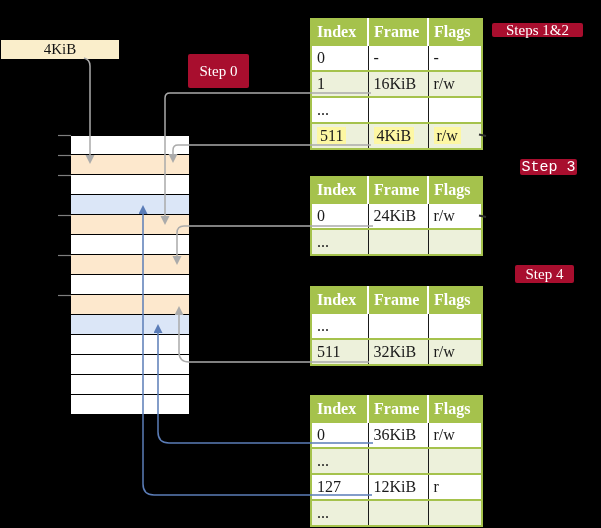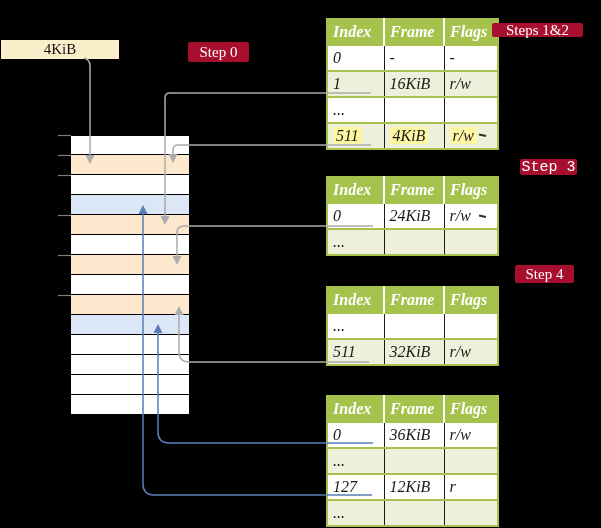--- a/index.html
+++ b/index.html
@@ -12,33 +12,33 @@
     position:absolute;left:1px;top:40px;width:118px;height:19px;
     background:var(--frame-label-cream);color:#111;font-size:15px;
     display:flex;align-items:center;justify-content:center;z-index:2;
   }
   
   .badge{
     position:absolute;background:var(--badge-red);color:#fff;font-size:15px;
     display:flex;align-items:center;justify-content:center;border-radius:2px;z-index:2;
     white-space:nowrap;
   }
-  .badge.b-step0 {left:188px;top:42px; width:61px;height:20px;}
+  .badge.b-step0 {left:188px;top:54px; width:61px;height:34px;}
   .badge.b-steps12{left:492px;top:23px; width:91px;height:14px;}
   .badge.b-step3 {left:520px;top:159px;width:57px;height:16px;font-family:Liberation Mono, monospace;}
   .badge.b-step4 {left:515px;top:265px;width:59px;height:18px;text-align:center;}
   
   .memcol{position:absolute;left:70px;top:135px;width:120px;z-index:1;}
   .mrow{height:20px;border:1px solid #000;border-top:0;box-sizing:border-box;}
   .mrow:first-child{border-top:1px solid #000;}
   .mrow.free{background:#fff;}
   .mrow.page-table{background:var(--page-table-peach);}
   .mrow.data{background:var(--data-page-blue);}
   
-  .ptable{position:absolute;left:326px;z-index:1;font-style:italic;}
+  .ptable{position:absolute;left:310px;z-index:1;}
   .ptable.t0{top:18px;} .ptable.t1{top:176px;} .ptable.t2{top:286px;} .ptable.t3{top:395px;}
   .ptable table{border-collapse:collapse;table-layout:fixed;width:171px;border:2px solid var(--table-border-green);}
   .ptable th{
     background:var(--table-header-green);color:#fff;font-weight:bold;text-align:left;
     height:24px;padding:0 0 0 5px;font-size:16px;line-height:24px;
   }
   .ptable th + th{border-left:2px solid #fff;margin-top:40px;}
   .ptable td{
     height:24px;padding:0 0 0 5px;font-size:16px;line-height:24px;color:#1a1a1a;
     border-top:2px solid var(--table-border-green);background:#fff;overflow:hidden;

